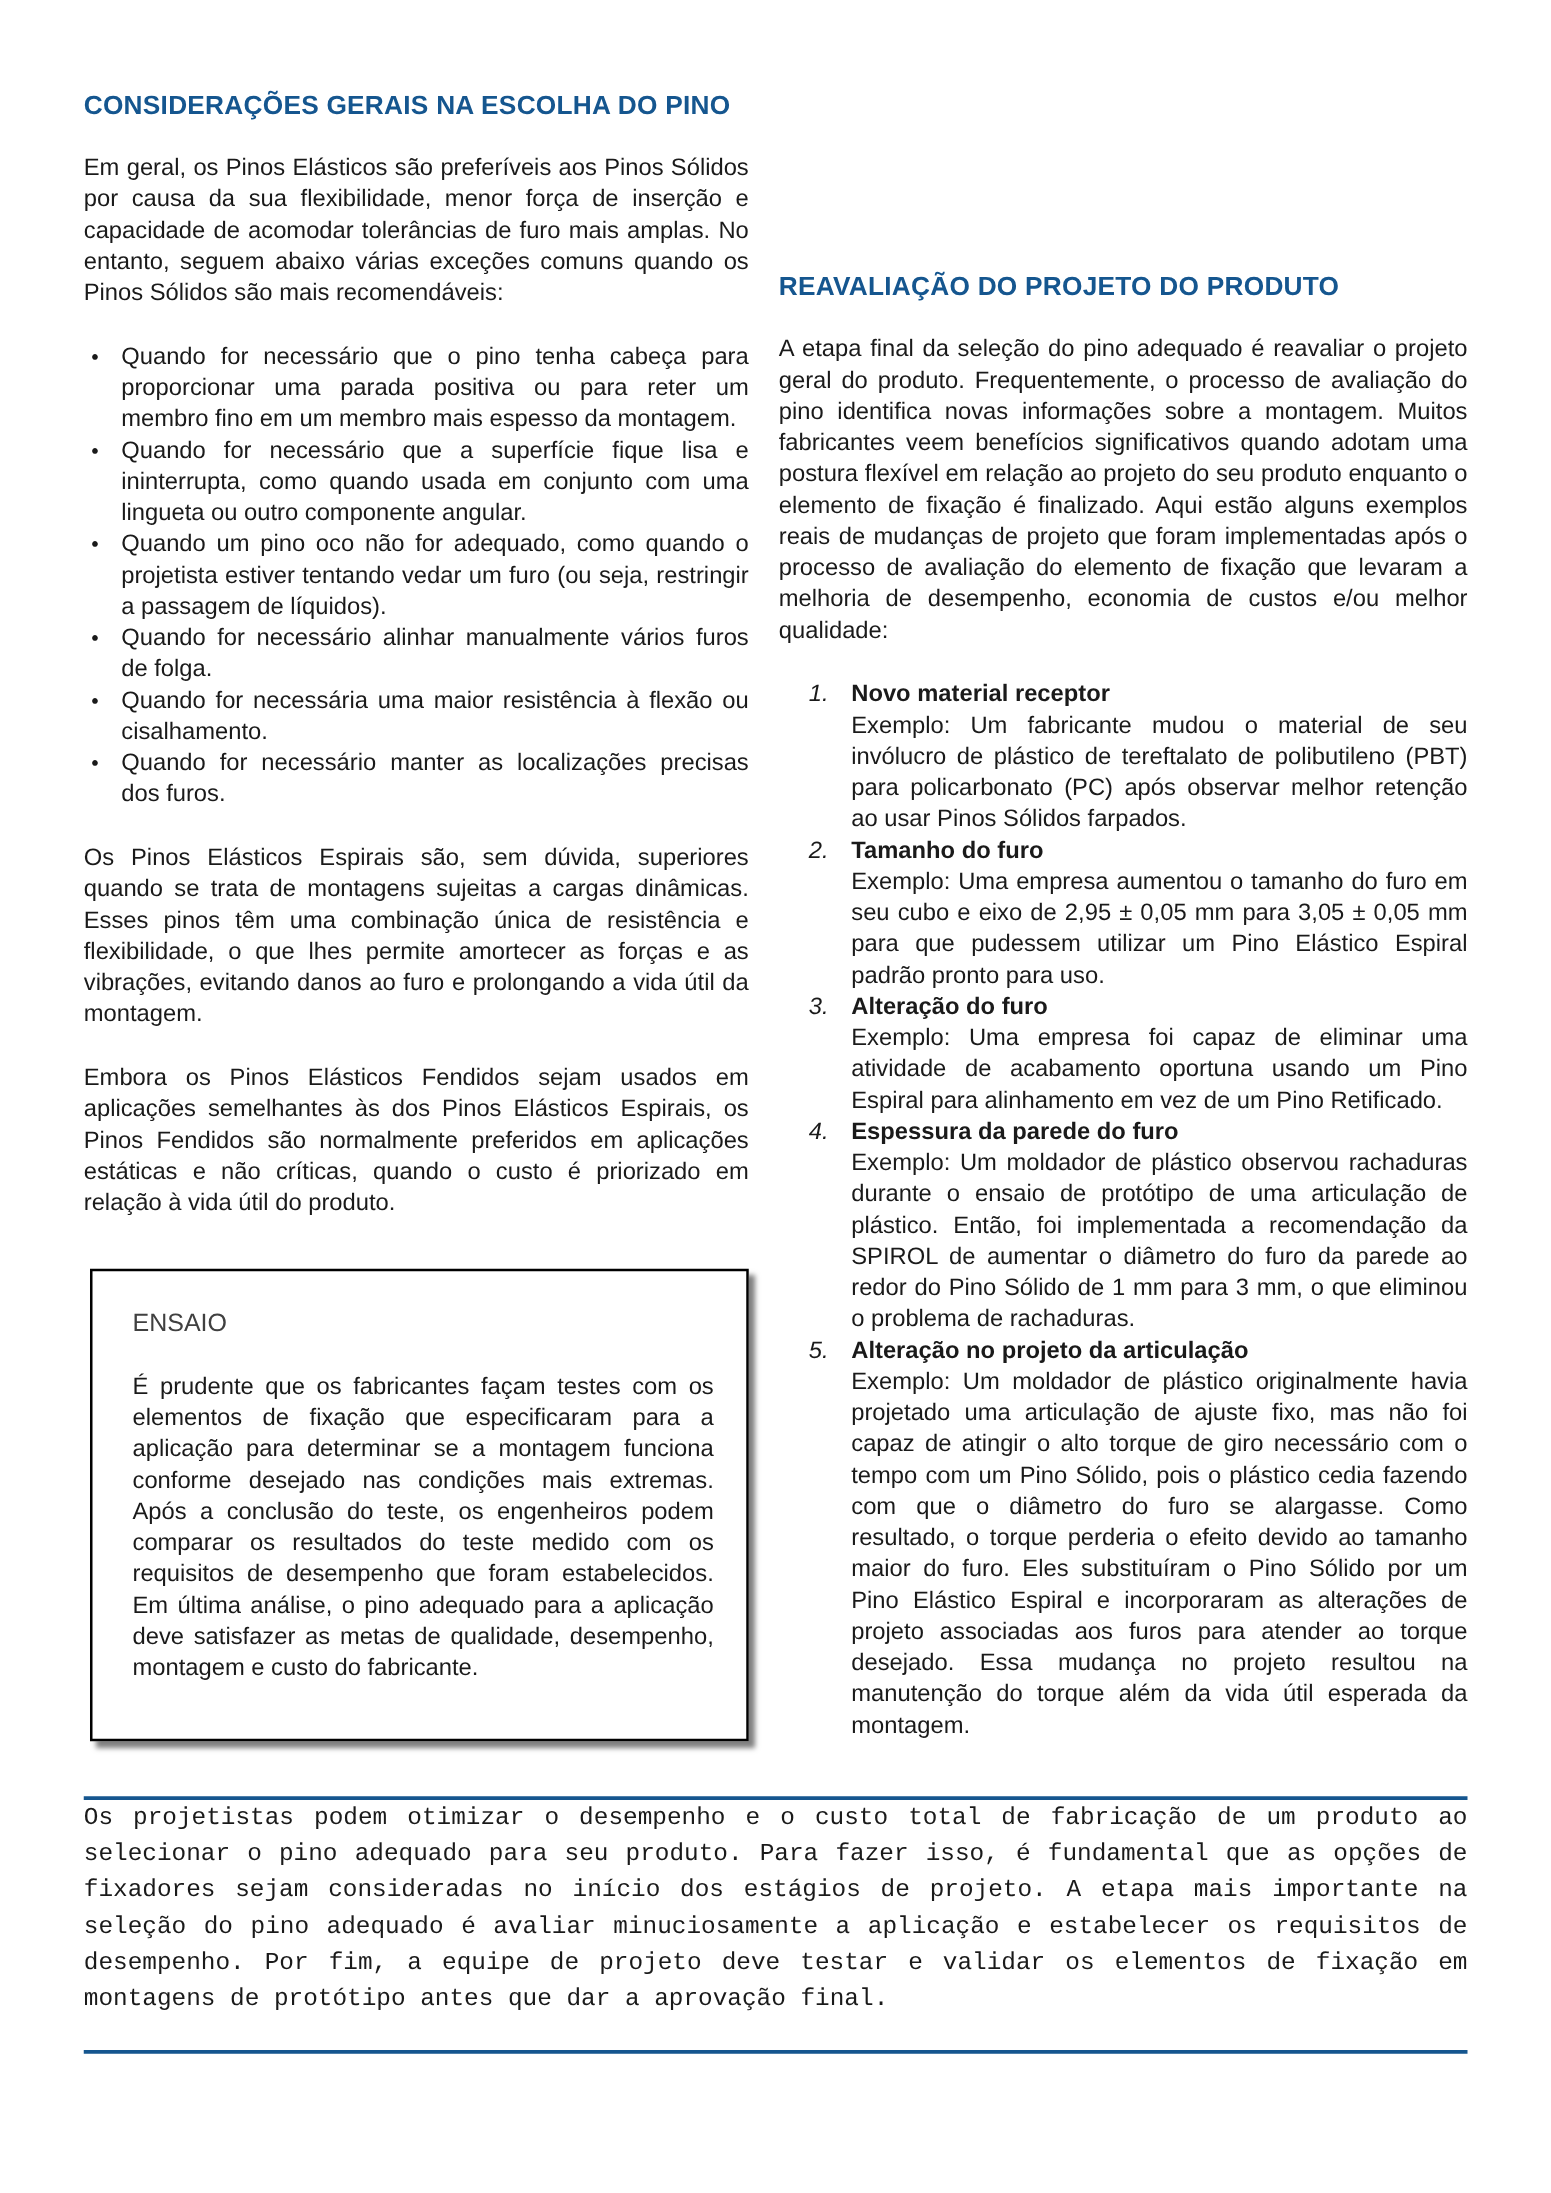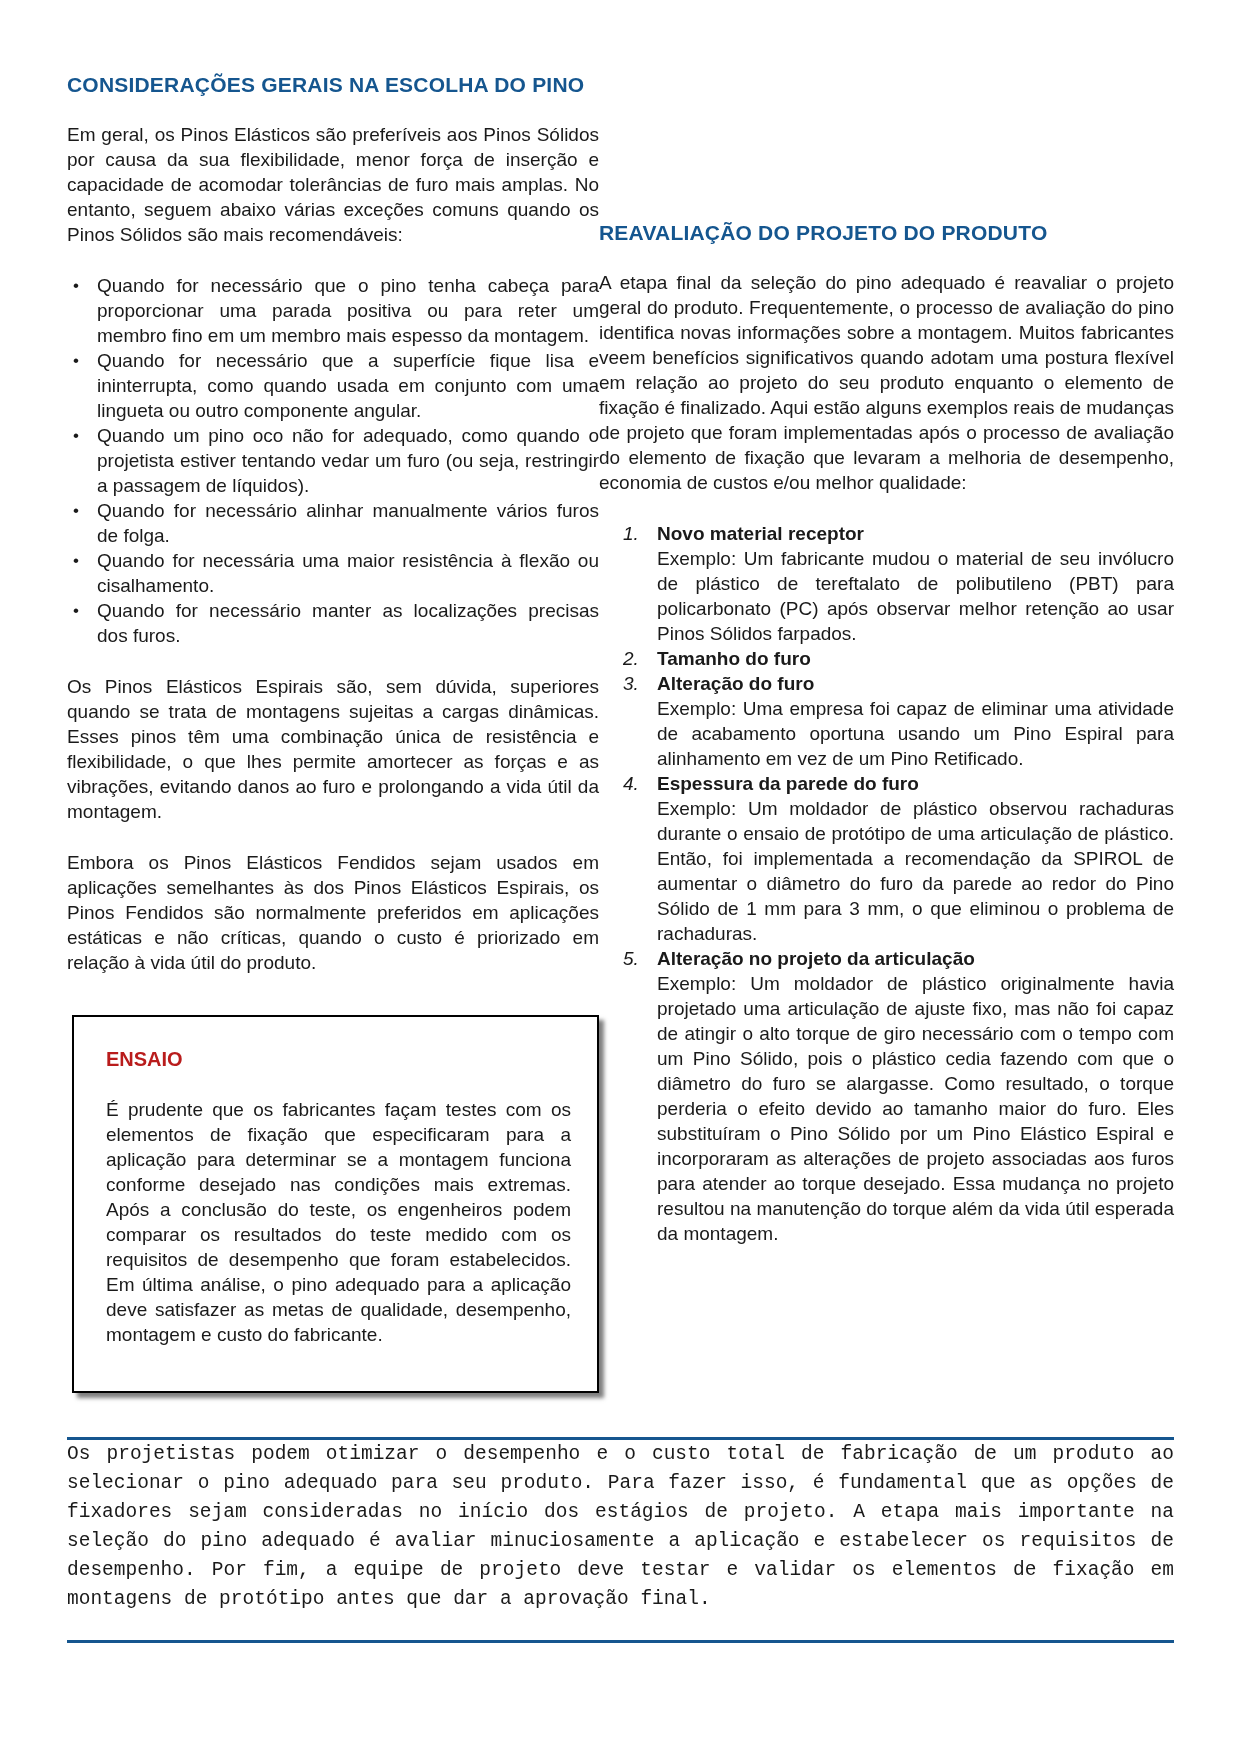--- a/index.html
+++ b/index.html
@@ -15,21 +15,22 @@
     margin: 0 auto;
     background: #ffffff;
     font-family: "Liberation Sans", "DejaVu Sans", sans-serif;
     color: #1a1a1a;
     box-sizing: border-box;
     padding: 72px 67px 0 67px;
     overflow: hidden;
   }
   .columns {
     display: flex;
-    align-items: center;
+    gap: 24px;
+    align-items: flex-end;
   }
   .col-left  { width: 532px; flex: none; }
   .col-right { flex: 1; min-width: 0; }
 
   h1.sec {
     font-size: 21px;
     line-height: 25px;
     font-weight: bold;
     color: #15568F;
     margin: 0 0 25px 0;
@@ -85,22 +86,22 @@
     margin-top: 40px;
     margin-left: 5px;
     border: 2px solid #000000;
     box-shadow: 5px 5px 4px rgba(0,0,0,0.5);
     padding: 30px 26px 44px 32px;
     background: #ffffff;
   }
   .testbox .btitle {
     font-size: 20px;
     line-height: 24px;
-    font-weight: bold;
-    color: #b91c1c;
+    font-weight: normal;
+    color: #404040;
     margin: 0 0 26px 0;
   }
   .testbox p.body { margin: 0; }
 
   .rule {
     border: none;
     border-top: 3px solid #15568F;
     margin: 0;
   }
   .rule-top { margin-top: 44px; }
@@ -177,20 +178,21 @@
 
       <div class="nlist">
         <div class="item">
           <span class="num">1.</span>
           <p class="ititle">Novo material receptor</p>
           <p class="iexample">Exemplo: Um fabricante mudou o material de seu invólucro de plástico de tereftalato de polibutileno (PBT) para policarbonato (PC) após observar melhor retenção ao usar Pinos Sólidos farpados.</p>
         </div>
         <div class="item">
           <span class="num">2.</span>
           <p class="ititle">Tamanho do furo</p>
+          <p class="iexample">Exemplo: Uma empresa aumentou o tamanho do furo em seu cubo e eixo de 2,95 ± 0,05 mm para 3,05 ± 0,05 mm para que pudessem utilizar um Pino Elástico Espiral padrão pronto para uso.</p>
         </div>
         <div class="item">
           <span class="num">3.</span>
           <p class="ititle">Alteração do furo</p>
           <p class="iexample">Exemplo: Uma empresa foi capaz de eliminar uma atividade de acabamento oportuna usando um Pino Espiral para alinhamento em vez de um Pino Retificado.</p>
         </div>
         <div class="item">
           <span class="num">4.</span>
           <p class="ititle">Espessura da parede do furo</p>
           <p class="iexample">Exemplo: Um moldador de plástico observou rachaduras durante o ensaio de protótipo de uma articulação de plástico.  Então, foi implementada a recomendação da SPIROL de aumentar o diâmetro do furo da parede ao redor do Pino Sólido de 1 mm para 3 mm, o que eliminou o problema de rachaduras.</p>

